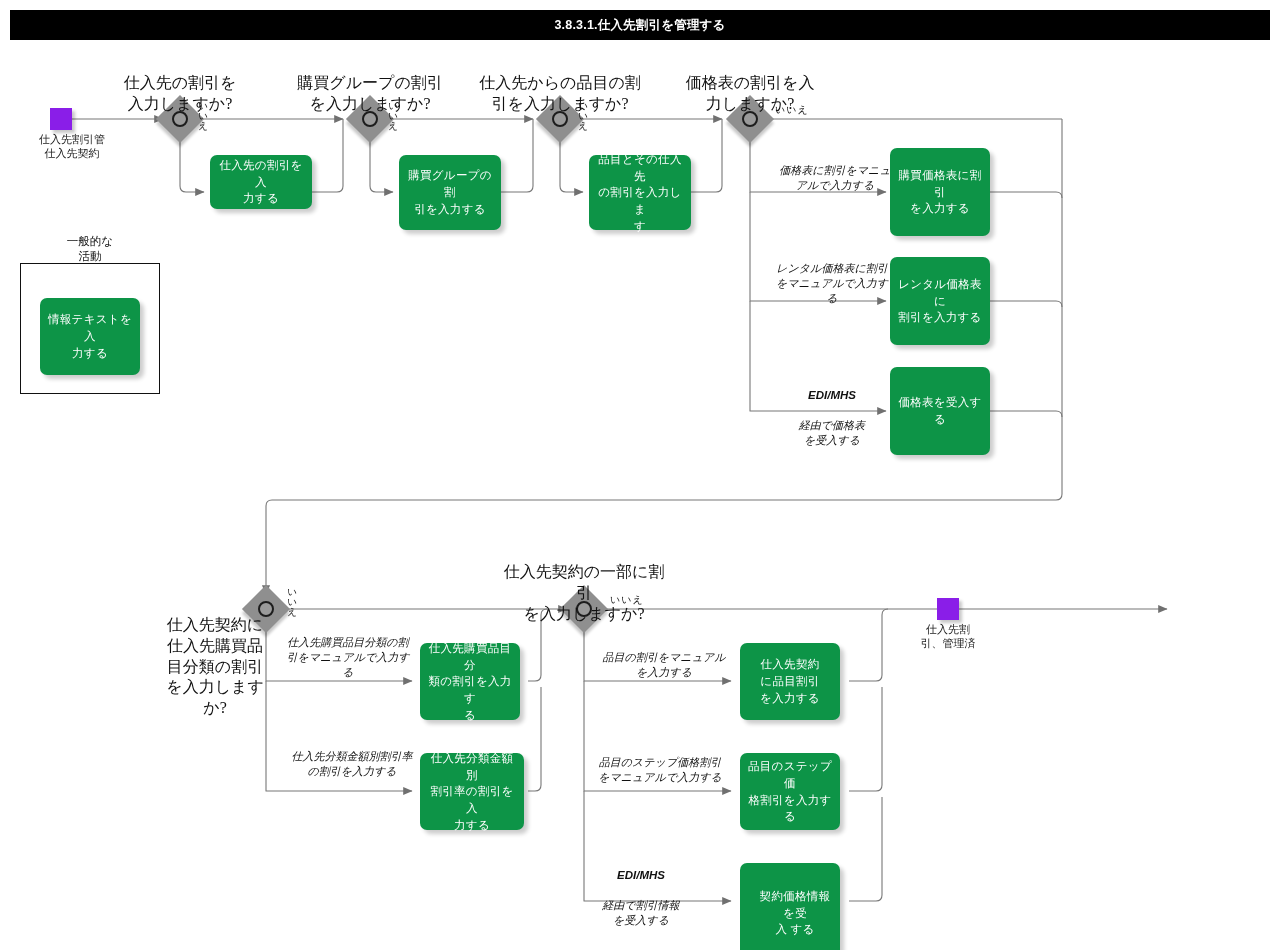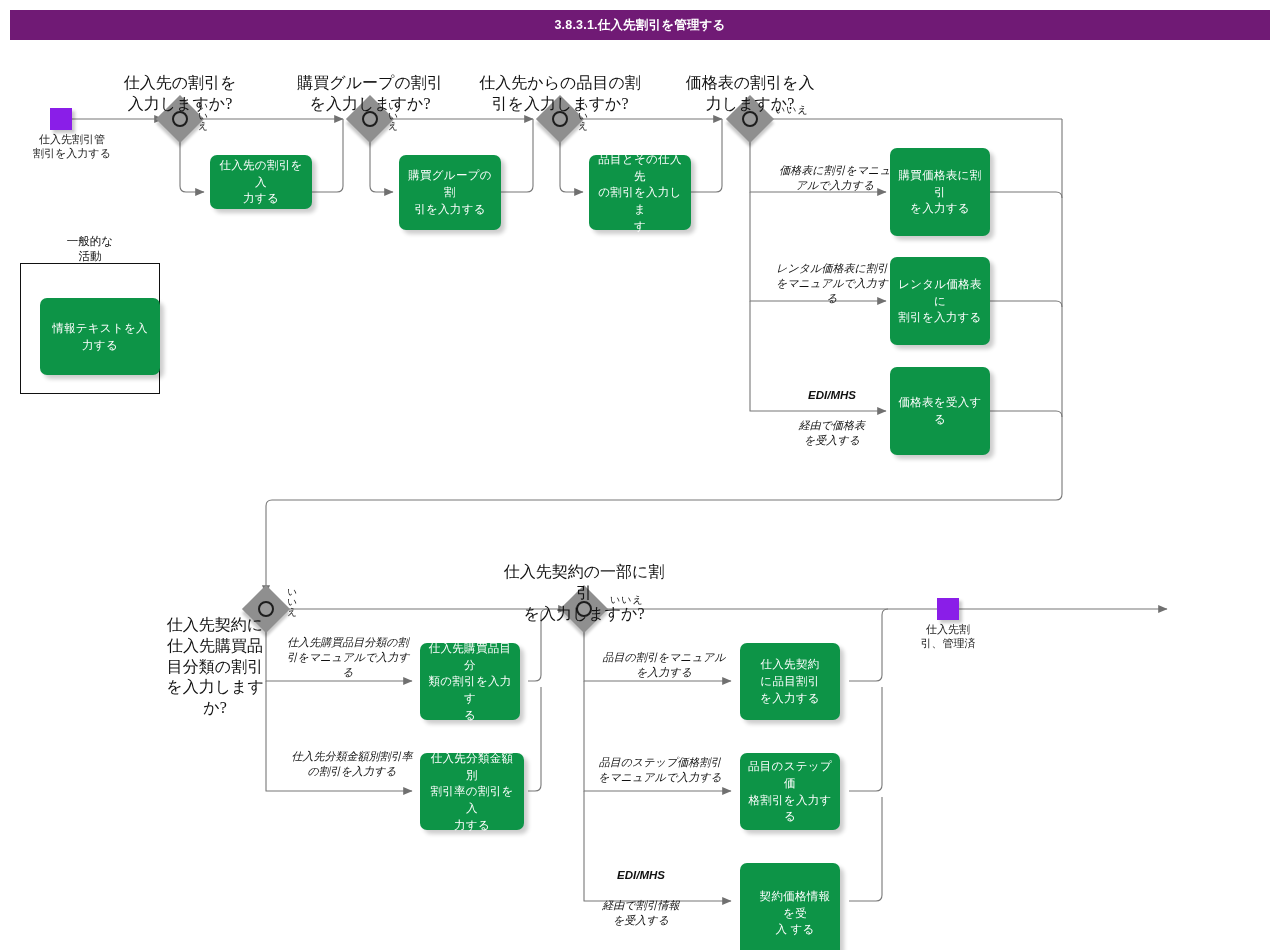--- a/index.html
+++ b/index.html
@@ -7,21 +7,21 @@
   body {
     width: 1280px; height: 950px;
     background: #ffffff;
     font-family: "Liberation Serif", "DejaVu Serif", serif;
     overflow: hidden;
     position: relative;
   }
   #titlebar {
     position: absolute; left: 10px; top: 10px;
     width: 1260px; height: 30px;
-    background: #701a75;
+    background: #000000;
     color: #ffffff;
     font-family: "Liberation Sans", sans-serif;
     font-size: 12.5px; font-weight: bold;
     display: flex; align-items: center; justify-content: center;
     letter-spacing: .2px;
   }
   #canvas { position: absolute; left:0; top:0; width:1280px; height:950px; }
   svg.edges { position:absolute; left:0; top:0; width:1280px; height:950px; pointer-events:none; }
 
   
@@ -139,21 +139,21 @@
       <path d="M584,791 L584,901 L731,901" marker-end="url(#arrow)"></path>
 
       <path d="M849,681 L876,681 Q882,681 882,675 L882,615 Q882,609 888,609"></path>
       <path d="M849,791 L876,791 Q882,791 882,785 L882,687"></path>
       <path d="M849,901 L876,901 Q882,901 882,895 L882,797"></path>
     </g>
   </svg>
 
   <div class="node term" style="left:50px; top:108px;"></div>
   <div class="term-label" style="left: 12px; top: 133px; white-space: pre-line;">仕入先割引管
-割引を入力する</div>
+仕入先契約</div>
 
   <div class="dwrap" style="left:163px; top:102px;">
     <div class="diamond"></div>
       <div class="diamond-inner"></div>
   </div>
   <div class="dlabel" style="left: 95px; top: 73px; white-space: pre-line;">仕入先の割引を
 入力しますか?</div>
   <div class="yesno" style="left: 196px; top: 102px; width: 14px; white-space: pre-line;">い
 い
 え</div>
@@ -209,21 +209,21 @@
 
   <div class="act" style="left: 890px; top: 148px; width: 100px; height: 88px; white-space: pre-line;">購買価格表に割引
 を入力する</div>
   <div class="act" style="left: 890px; top: 257px; width: 100px; height: 88px; white-space: pre-line;">レンタル価格表に
 割引を入力する</div>
   <div class="act" style="left:890px; top:367px; width:100px; height:88px;">価格表を受入する</div>
 
   <div class="group-title" style="left: 20px; top: 234px; white-space: pre-line;">一般的な
 活動</div>
   <div class="group-box" style="left:20px; top:263px; width:140px; height:131px;"></div>
-  <div class="act" style="left: 40px; top: 298px; width: 120px; height: 77px; white-space: pre-line;">情報テキストを入
+  <div class="act" style="left: 40px; top: 298px; width: 100px; height: 77px; white-space: pre-line;">情報テキストを入
 力する</div>
 
   <div class="dwrap" style="left:249px; top:592px;">
     <div class="diamond"></div>
       <div class="diamond-inner"></div>
   </div>
   <div class="dlabel" style="left: 160px; top: 583px; width: 110px; text-align: center; white-space: pre-line; margin-top: 32px;">仕入先契約に仕入先購買品
 目分類の割引を入力します
 か?</div>
   <div class="yesno" style="left: 285px; top: 588px; width: 14px; white-space: pre-line;">い

